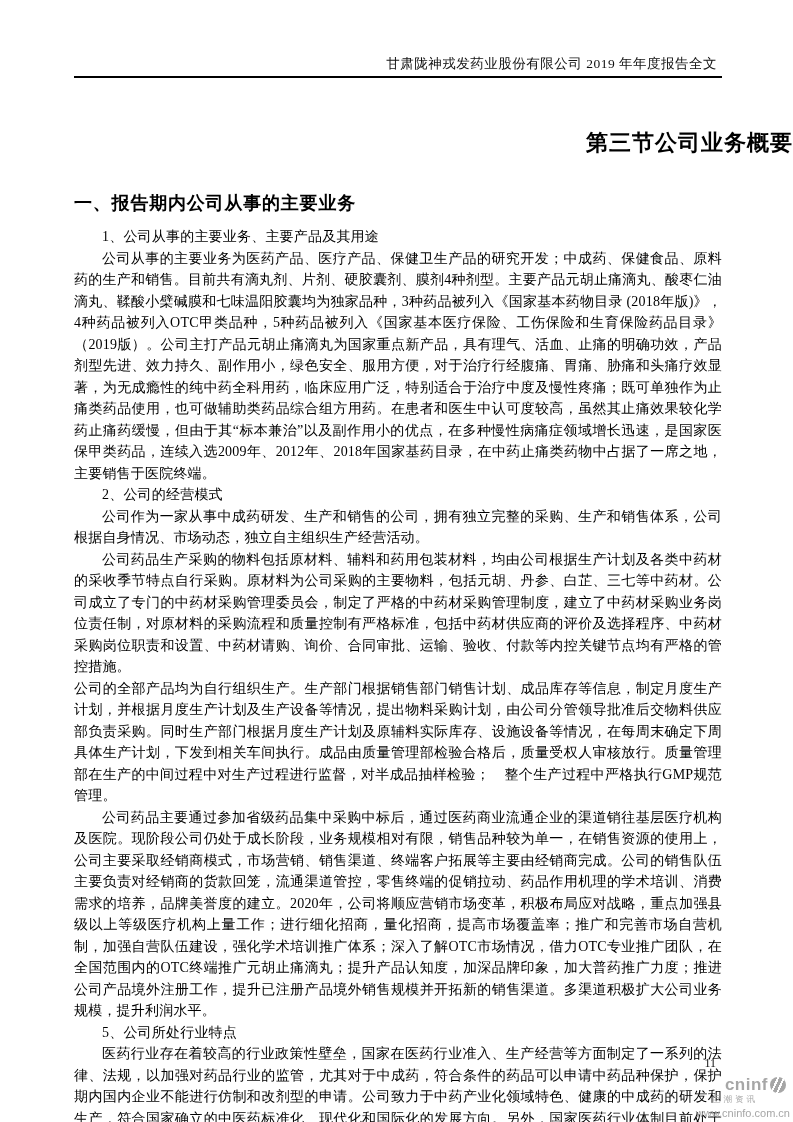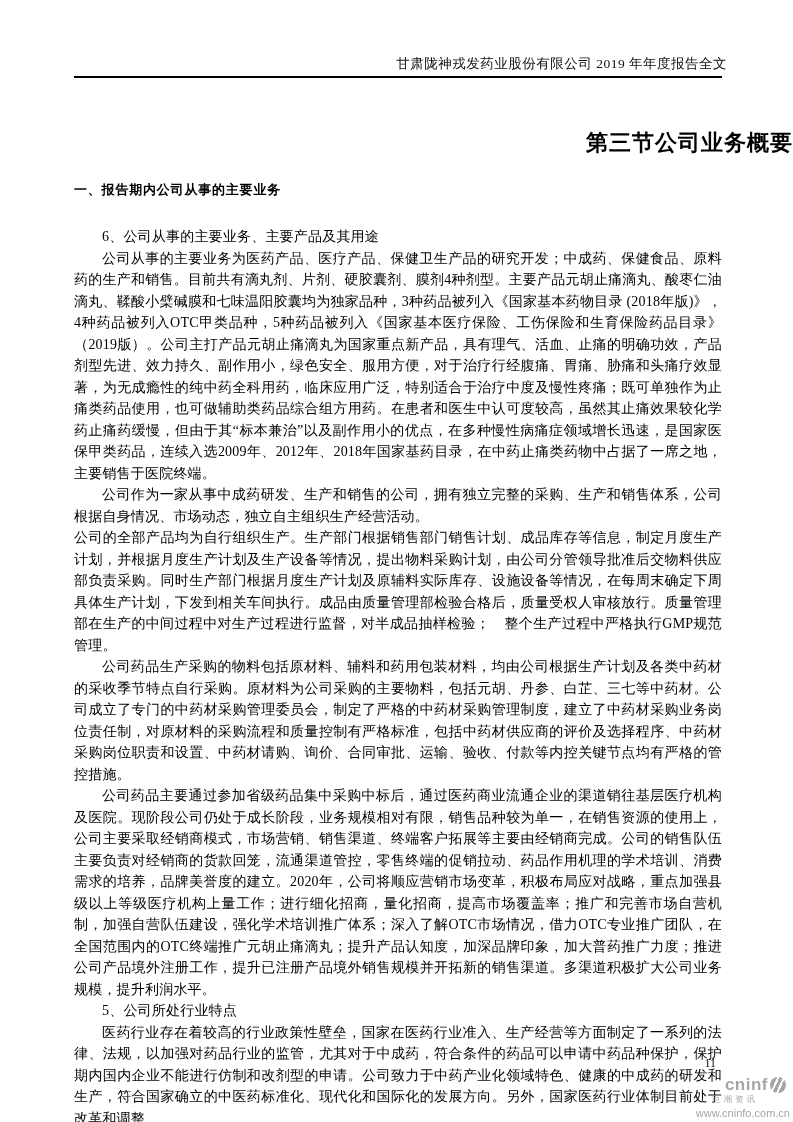--- a/index.html
+++ b/index.html
@@ -7,21 +7,21 @@
     position: relative;
     width: 793px;
     height: 1122px;
     background: #ffffff;
     font-family: "Liberation Serif", "DejaVu Serif", serif;
     color: #000000;
     overflow: hidden;
   }
   .header-title {
     position: absolute;
-    left: 74px; right: 66px; top: 55px;
+    left: 74px; right: 76px; top: 55px;
     text-align: right;
     font-size: 13.5px;
     letter-spacing: 0.5px;
     color: #111111;
     white-space: nowrap;
   }
   .header-rule {
     position: absolute;
     left: 74px; right: 71px; top: 76px;
     border-top: 2px solid #000000;
@@ -30,22 +30,22 @@
   .chapter-title {
     position: absolute;
     left: 0; right: 0; top: 128px;
     text-align: right;
     font-size: 22px;
     font-weight: bold;
     letter-spacing: 1px;
   }
   .section-heading {
     position: absolute;
-    left: 74px; top: 181px;
-    font-size: 13px;
+    left: 74px; top: 191px;
+    font-size: 18px;
     font-weight: bold;
     letter-spacing: 0.8px;
   }
   .body-block {
     position: absolute;
     left: 74px; top: 226px;
     width: 648px;
     font-size: 14px;
     line-height: 21.5px;
     text-align: justify;
@@ -110,25 +110,26 @@
 
   <div class="header-title">甘肃陇神戎发药业股份有限公司 2019 年年度报告全文</div>
 
   <div class="header-rule"></div>
 
   <div class="chapter-title">第三节公司业务概要</div>
 
   <div class="section-heading">一、报告期内公司从事的主要业务</div>
 
   <div class="body-block">
-      <p class="para indent">6、公司从事的主要业务、主要产品及其用途</p>
+      <p class="para indent">1、公司从事的主要业务、主要产品及其用途</p>
       <p class="para indent">公司从事的主要业务为医药产品、医疗产品、保健卫生产品的研究开发；中成药、保健食品、原料药的生产和销售。目前共有滴丸剂、片剂、硬胶囊剂、膜剂4种剂型。主要产品元胡止痛滴丸、酸枣仁油滴丸、鞣酸小檗碱膜和七味温阳胶囊均为独家品种，3种药品被列入《国家基本药物目录 (2018年版)》，4种药品被列入OTC甲类品种，5种药品被列入《国家基本医疗保险、工伤保险和生育保险药品目录》（2019版）。公司主打产品元胡止痛滴丸为国家重点新产品，具有理气、活血、止痛的明确功效，产品剂型先进、效力持久、副作用小，绿色安全、服用方便，对于治疗行经腹痛、胃痛、胁痛和头痛疗效显著，为无成瘾性的纯中药全科用药，临床应用广泛，特别适合于治疗中度及慢性疼痛；既可单独作为止痛类药品使用，也可做辅助类药品综合组方用药。在患者和医生中认可度较高，虽然其止痛效果较化学药止痛药缓慢，但由于其“标本兼治”以及副作用小的优点，在多种慢性病痛症领域增长迅速，是国家医保甲类药品，连续入选2009年、2012年、2018年国家基药目录，在中药止痛类药物中占据了一席之地，主要销售于医院终端。</p>
+      <p class="para indent">2、公司的经营模式</p>
       <p class="para indent">公司作为一家从事中成药研发、生产和销售的公司，拥有独立完整的采购、生产和销售体系，公司根据自身情况、市场动态，独立自主组织生产经营活动。</p>
+      <p class="para indent">公司药品生产采购的物料包括原材料、辅料和药用包装材料，均由公司根据生产计划及各类中药材的采收季节特点自行采购。原材料为公司采购的主要物料，包括元胡、丹参、白芷、三七等中药材。公司成立了专门的中药材采购管理委员会，制定了严格的中药材采购管理制度，建立了中药材采购业务岗位责任制，对原材料的采购流程和质量控制有严格标准，包括中药材供应商的评价及选择程序、中药材采购岗位职责和设置、中药材请购、询价、合同审批、运输、验收、付款等内控关键节点均有严格的管控措施。</p>
       <p class="para noindent">公司的全部产品均为自行组织生产。生产部门根据销售部门销售计划、成品库存等信息，制定月度生产计划，并根据月度生产计划及生产设备等情况，提出物料采购计划，由公司分管领导批准后交物料供应部负责采购。同时生产部门根据月度生产计划及原辅料实际库存、设施设备等情况，在每周末确定下周具体生产计划，下发到相关车间执行。成品由质量管理部检验合格后，质量受权人审核放行。质量管理部在生产的中间过程中对生产过程进行监督，对半成品抽样检验；　整个生产过程中严格执行GMP规范管理。</p>
-      <p class="para indent">公司药品生产采购的物料包括原材料、辅料和药用包装材料，均由公司根据生产计划及各类中药材的采收季节特点自行采购。原材料为公司采购的主要物料，包括元胡、丹参、白芷、三七等中药材。公司成立了专门的中药材采购管理委员会，制定了严格的中药材采购管理制度，建立了中药材采购业务岗位责任制，对原材料的采购流程和质量控制有严格标准，包括中药材供应商的评价及选择程序、中药材采购岗位职责和设置、中药材请购、询价、合同审批、运输、验收、付款等内控关键节点均有严格的管控措施。</p>
       <p class="para indent">公司药品主要通过参加省级药品集中采购中标后，通过医药商业流通企业的渠道销往基层医疗机构及医院。现阶段公司仍处于成长阶段，业务规模相对有限，销售品种较为单一，在销售资源的使用上，公司主要采取经销商模式，市场营销、销售渠道、终端客户拓展等主要由经销商完成。公司的销售队伍主要负责对经销商的货款回笼，流通渠道管控，零售终端的促销拉动、药品作用机理的学术培训、消费需求的培养，品牌美誉度的建立。2020年，公司将顺应营销市场变革，积极布局应对战略，重点加强县级以上等级医疗机构上量工作；进行细化招商，量化招商，提高市场覆盖率；推广和完善市场自营机制，加强自营队伍建设，强化学术培训推广体系；深入了解OTC市场情况，借力OTC专业推广团队，在全国范围内的OTC终端推广元胡止痛滴丸；提升产品认知度，加深品牌印象，加大普药推广力度；推进公司产品境外注册工作，提升已注册产品境外销售规模并开拓新的销售渠道。多渠道积极扩大公司业务规模，提升利润水平。</p>
       <p class="para indent">5、公司所处行业特点</p>
       <p class="para indent">医药行业存在着较高的行业政策性壁垒，国家在医药行业准入、生产经营等方面制定了一系列的法律、法规，以加强对药品行业的监管，尤其对于中成药，符合条件的药品可以申请中药品种保护，保护期内国内企业不能进行仿制和改剂型的申请。公司致力于中药产业化领域特色、健康的中成药的研发和生产，符合国家确立的中医药标准化、现代化和国际化的发展方向。另外，国家医药行业体制目前处于改革和调整</p>
     </div>
 
   <div class="page-number">11</div>
 
   <div class="cninfo-logo">
     <div class="logo-top">
       <span class="logo-name">cninf</span>

